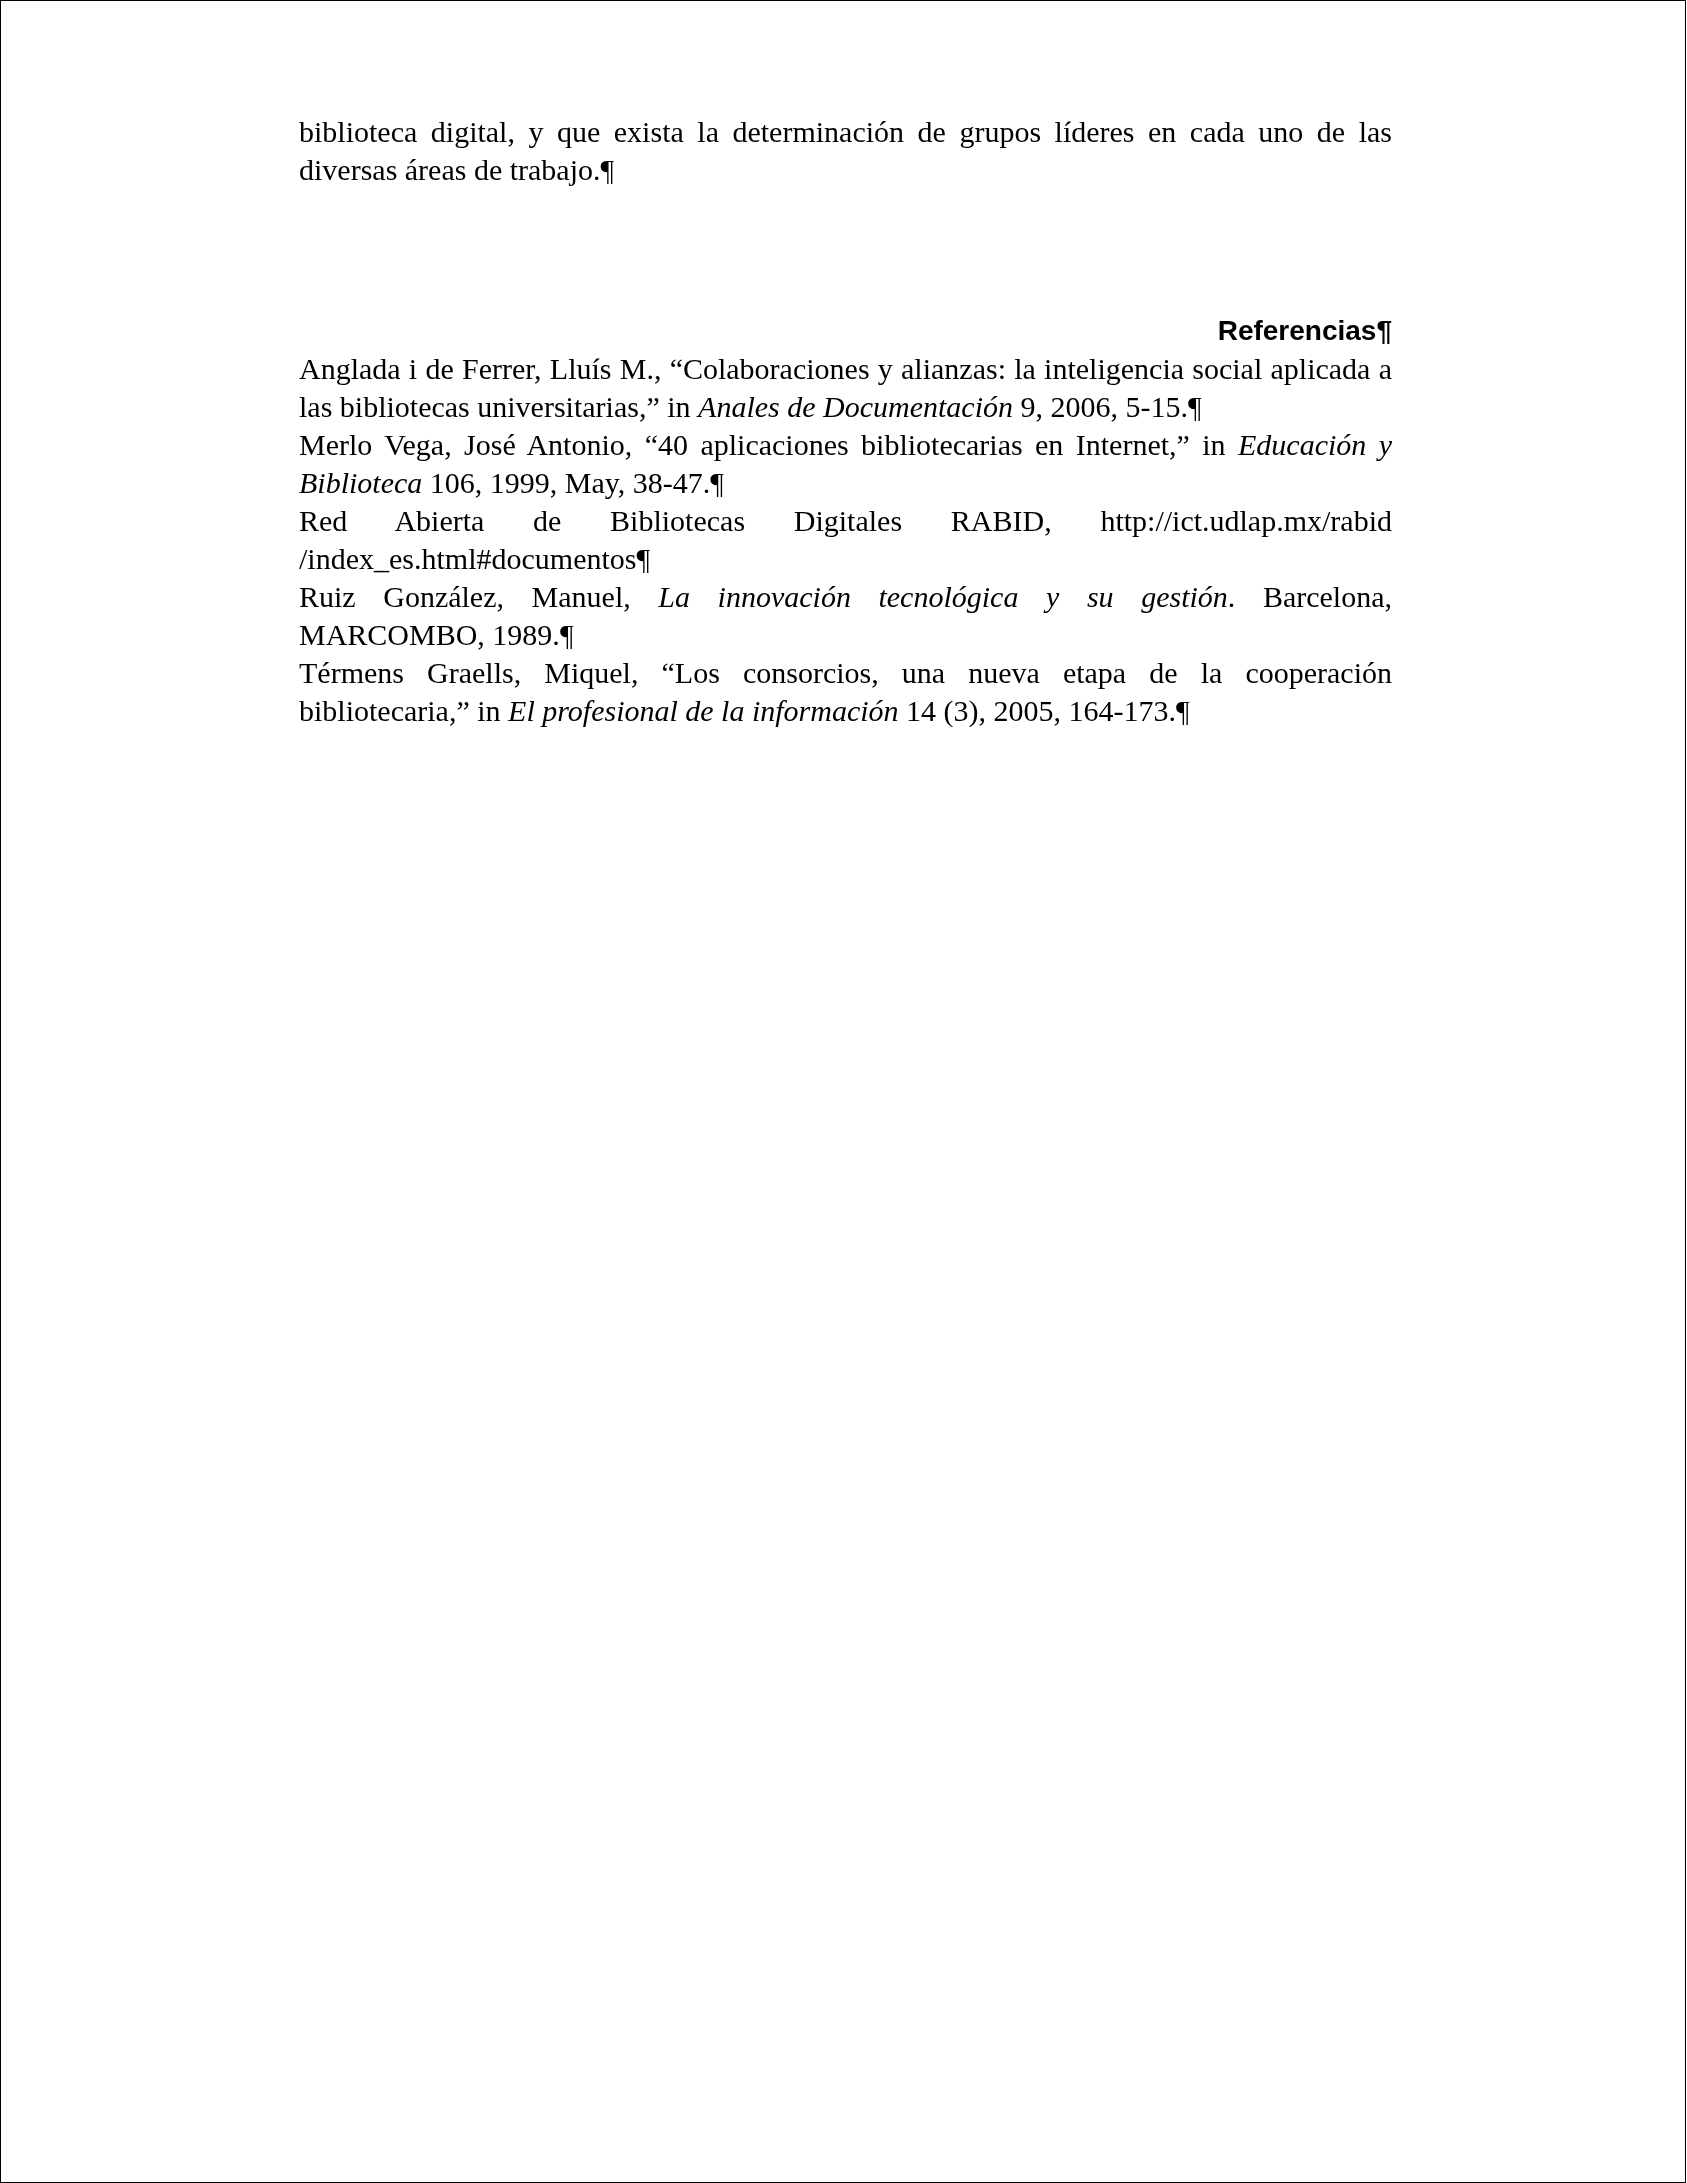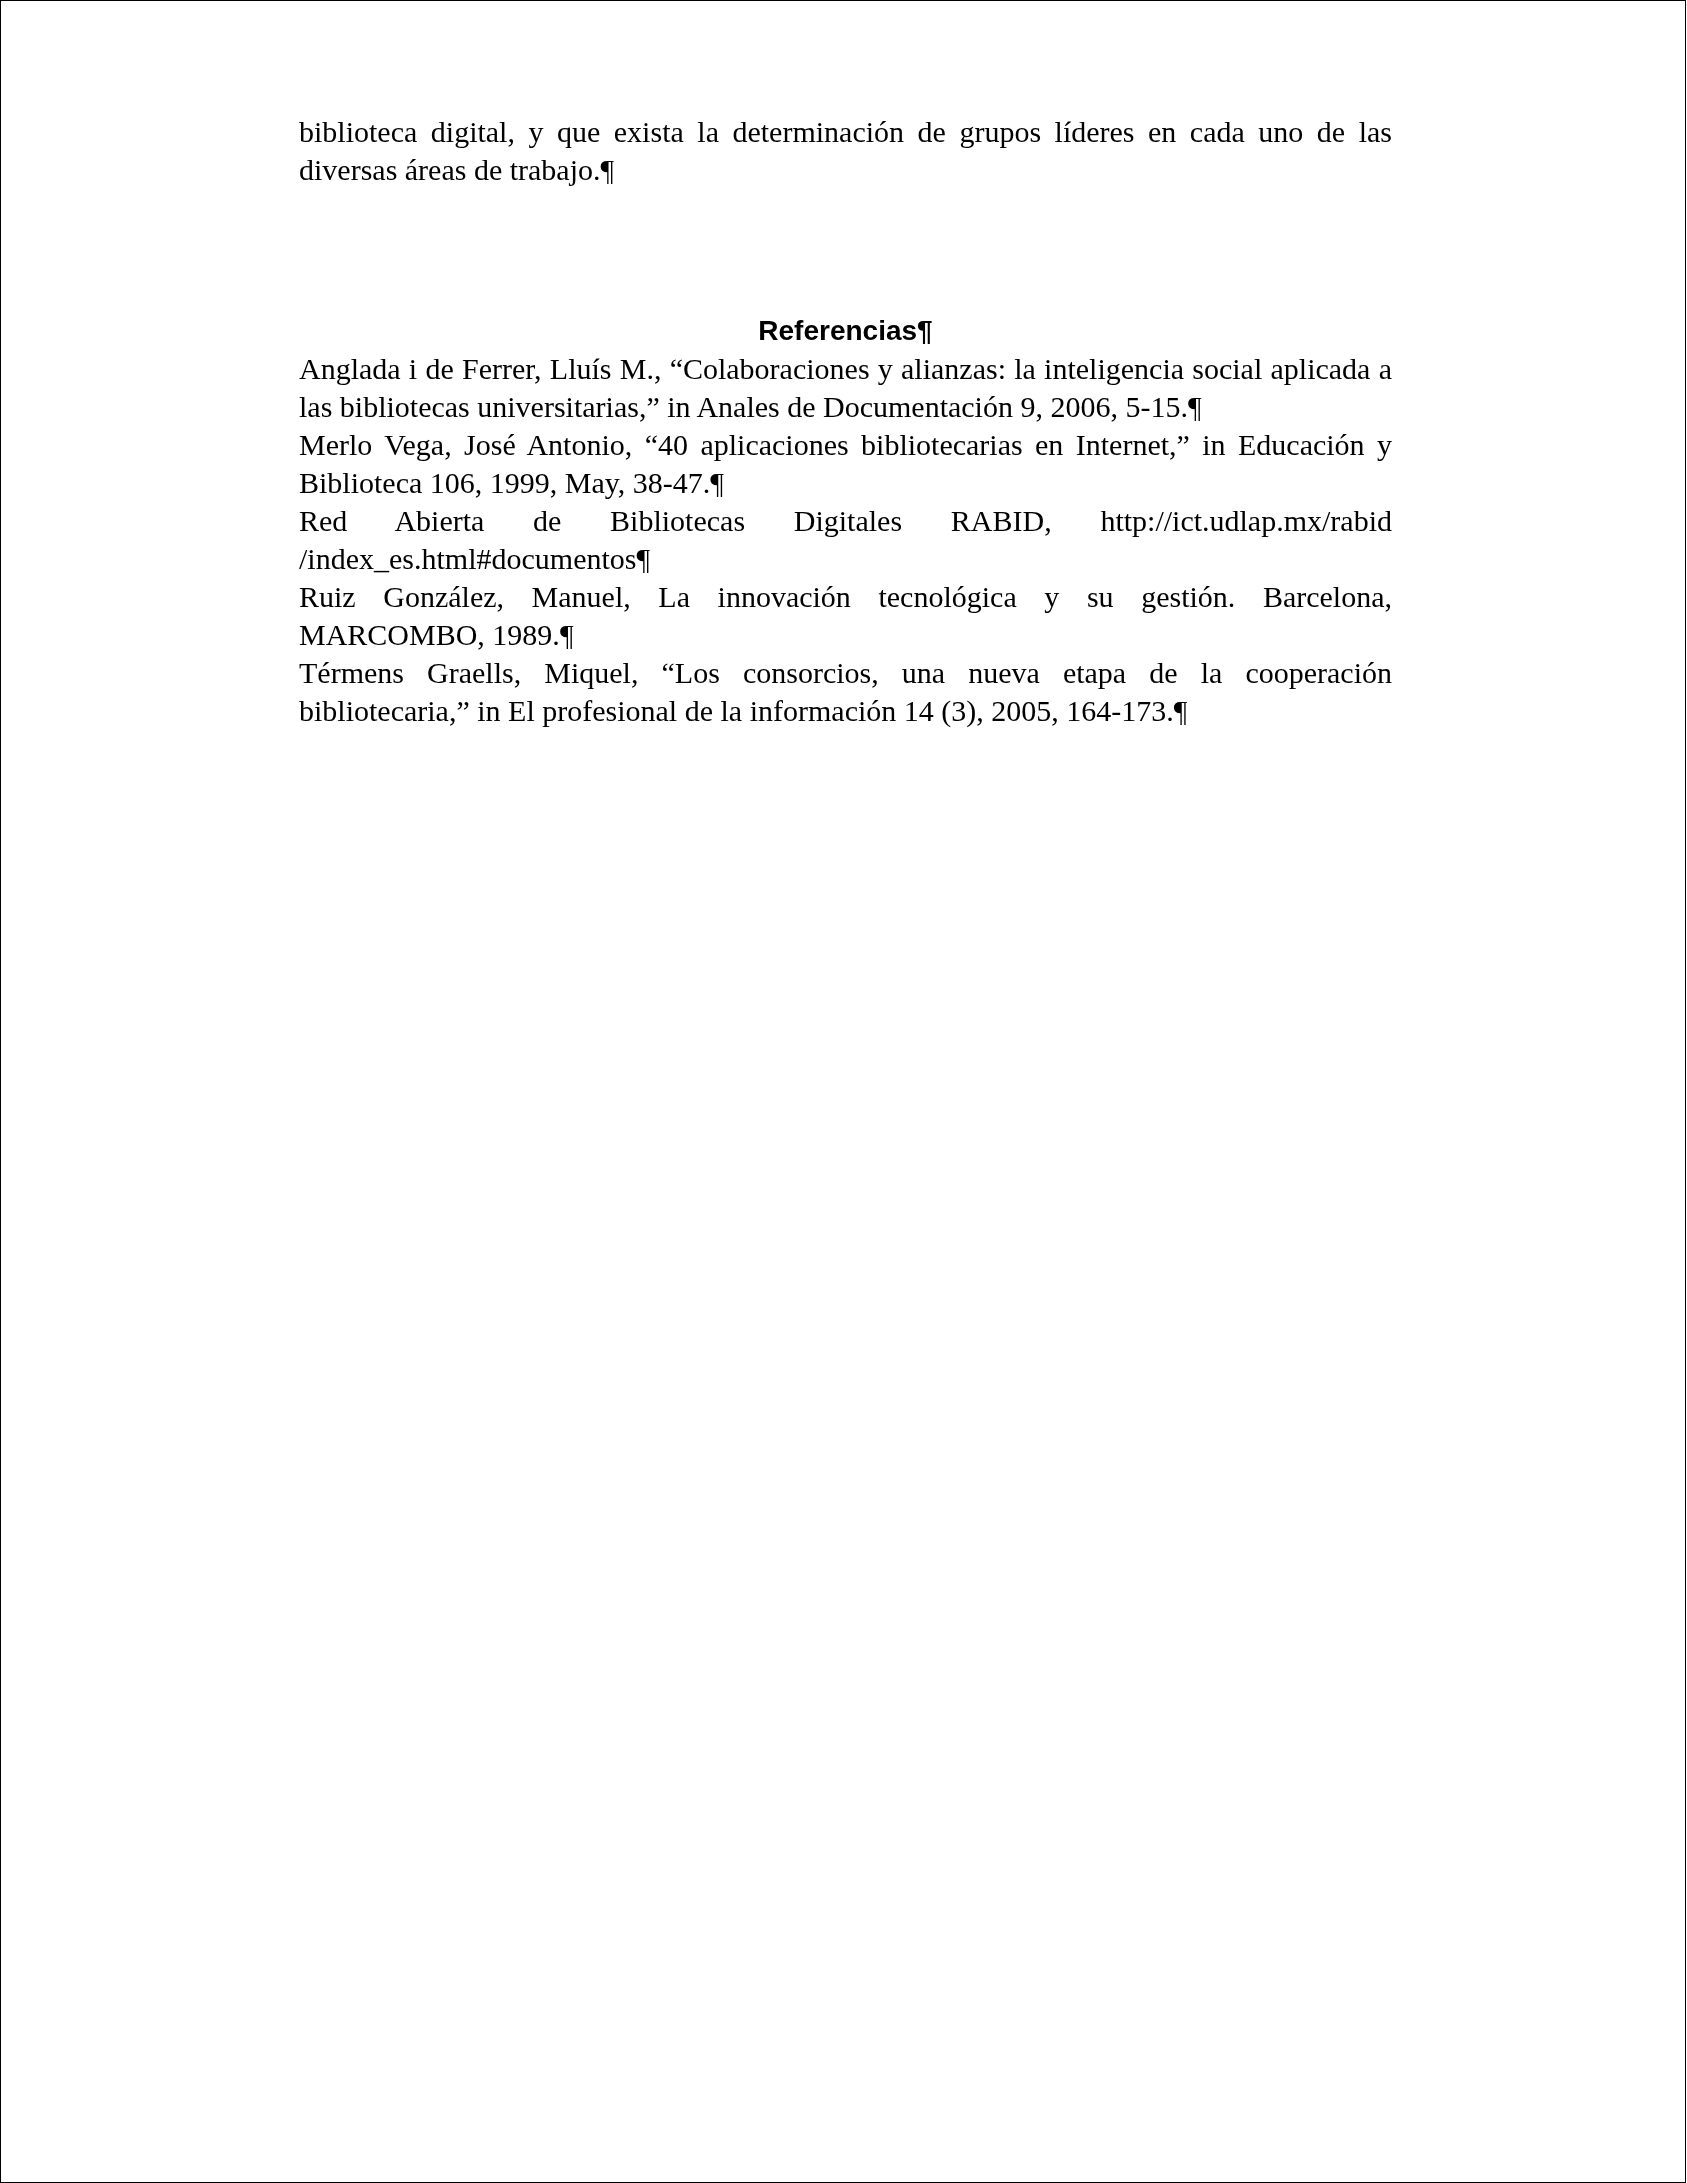--- a/index.html
+++ b/index.html
@@ -22,24 +22,24 @@
   }
   .para { margin: 0; }
   .intro { top: 112px; }
   .refs { top: 311px; }
   .heading {
     font-family: "Liberation Sans", "DejaVu Sans", sans-serif;
     font-weight: bold;
     font-size: 28px;
     line-height: 38px;
     margin: 0;
-    text-align: center;
+    text-align: right;
   }
   .ref { margin: 0; }
-  .ital { }
+  .ital { font-style: italic; }
   .pilcrow { }
   .nowrap-last { text-align-last: left; }
 </style>
 </head>
 <body>
 
 <div class="page">
 
   <div class="text-block intro">
     <p class="para nowrap-last"><span>biblioteca digital, y que exista la determinación de grupos líderes en cada uno de las diversas áreas de trabajo.</span><span class="pilcrow">¶</span></p>

